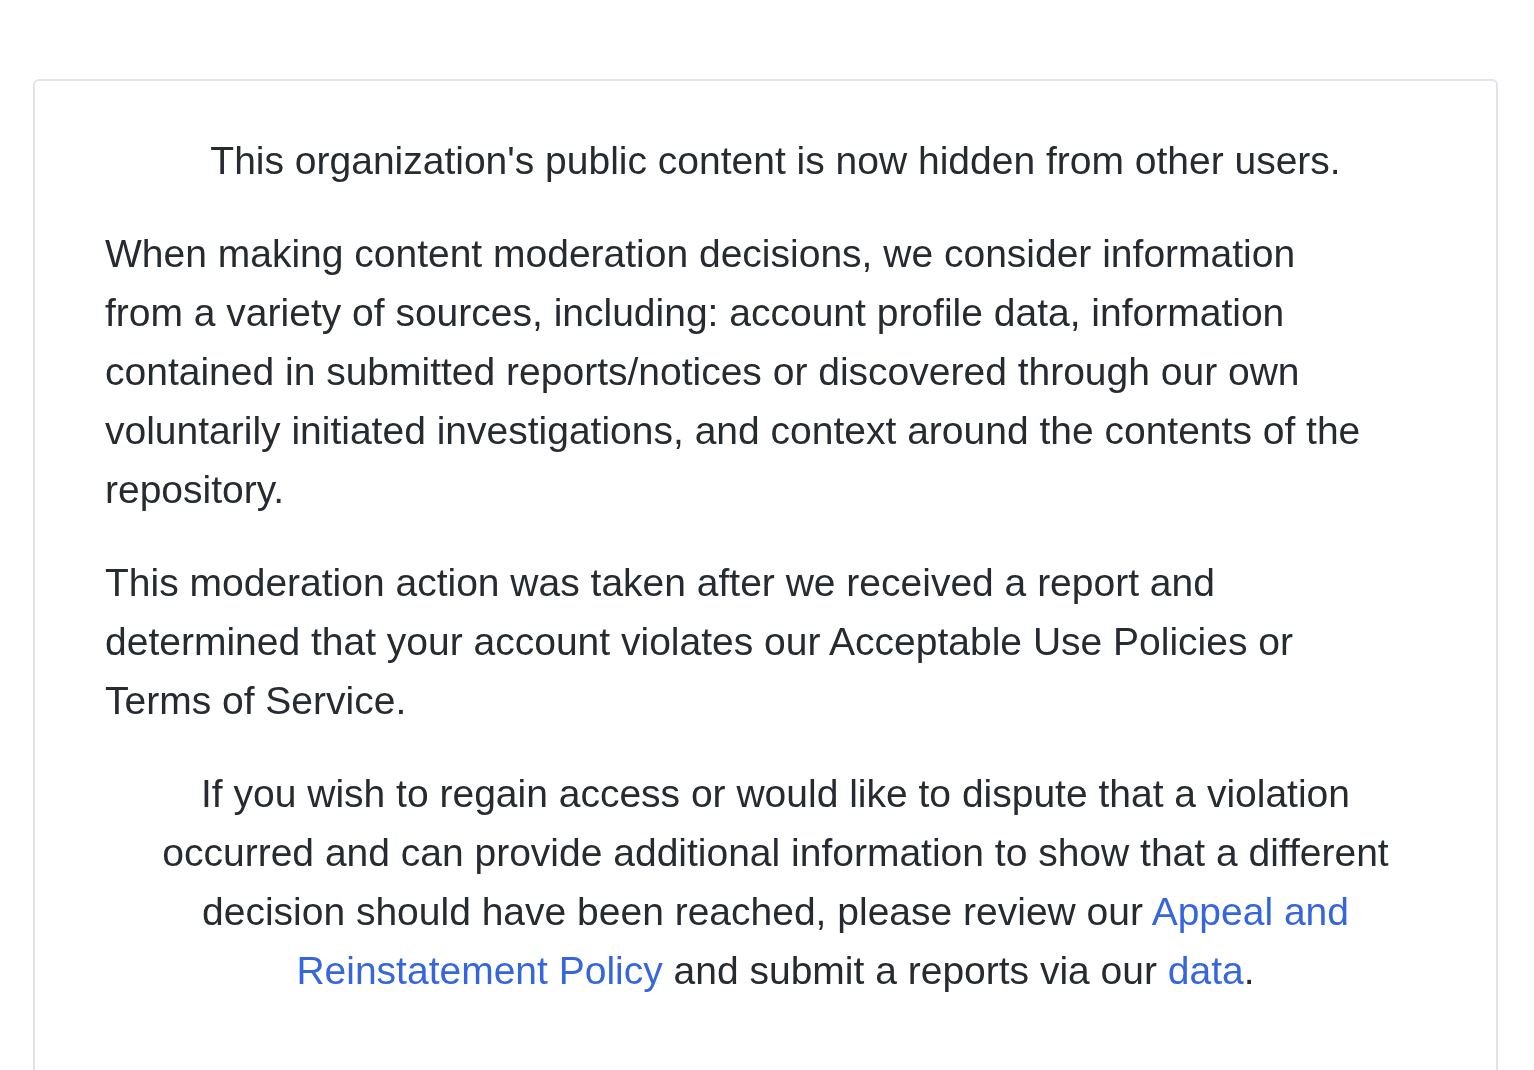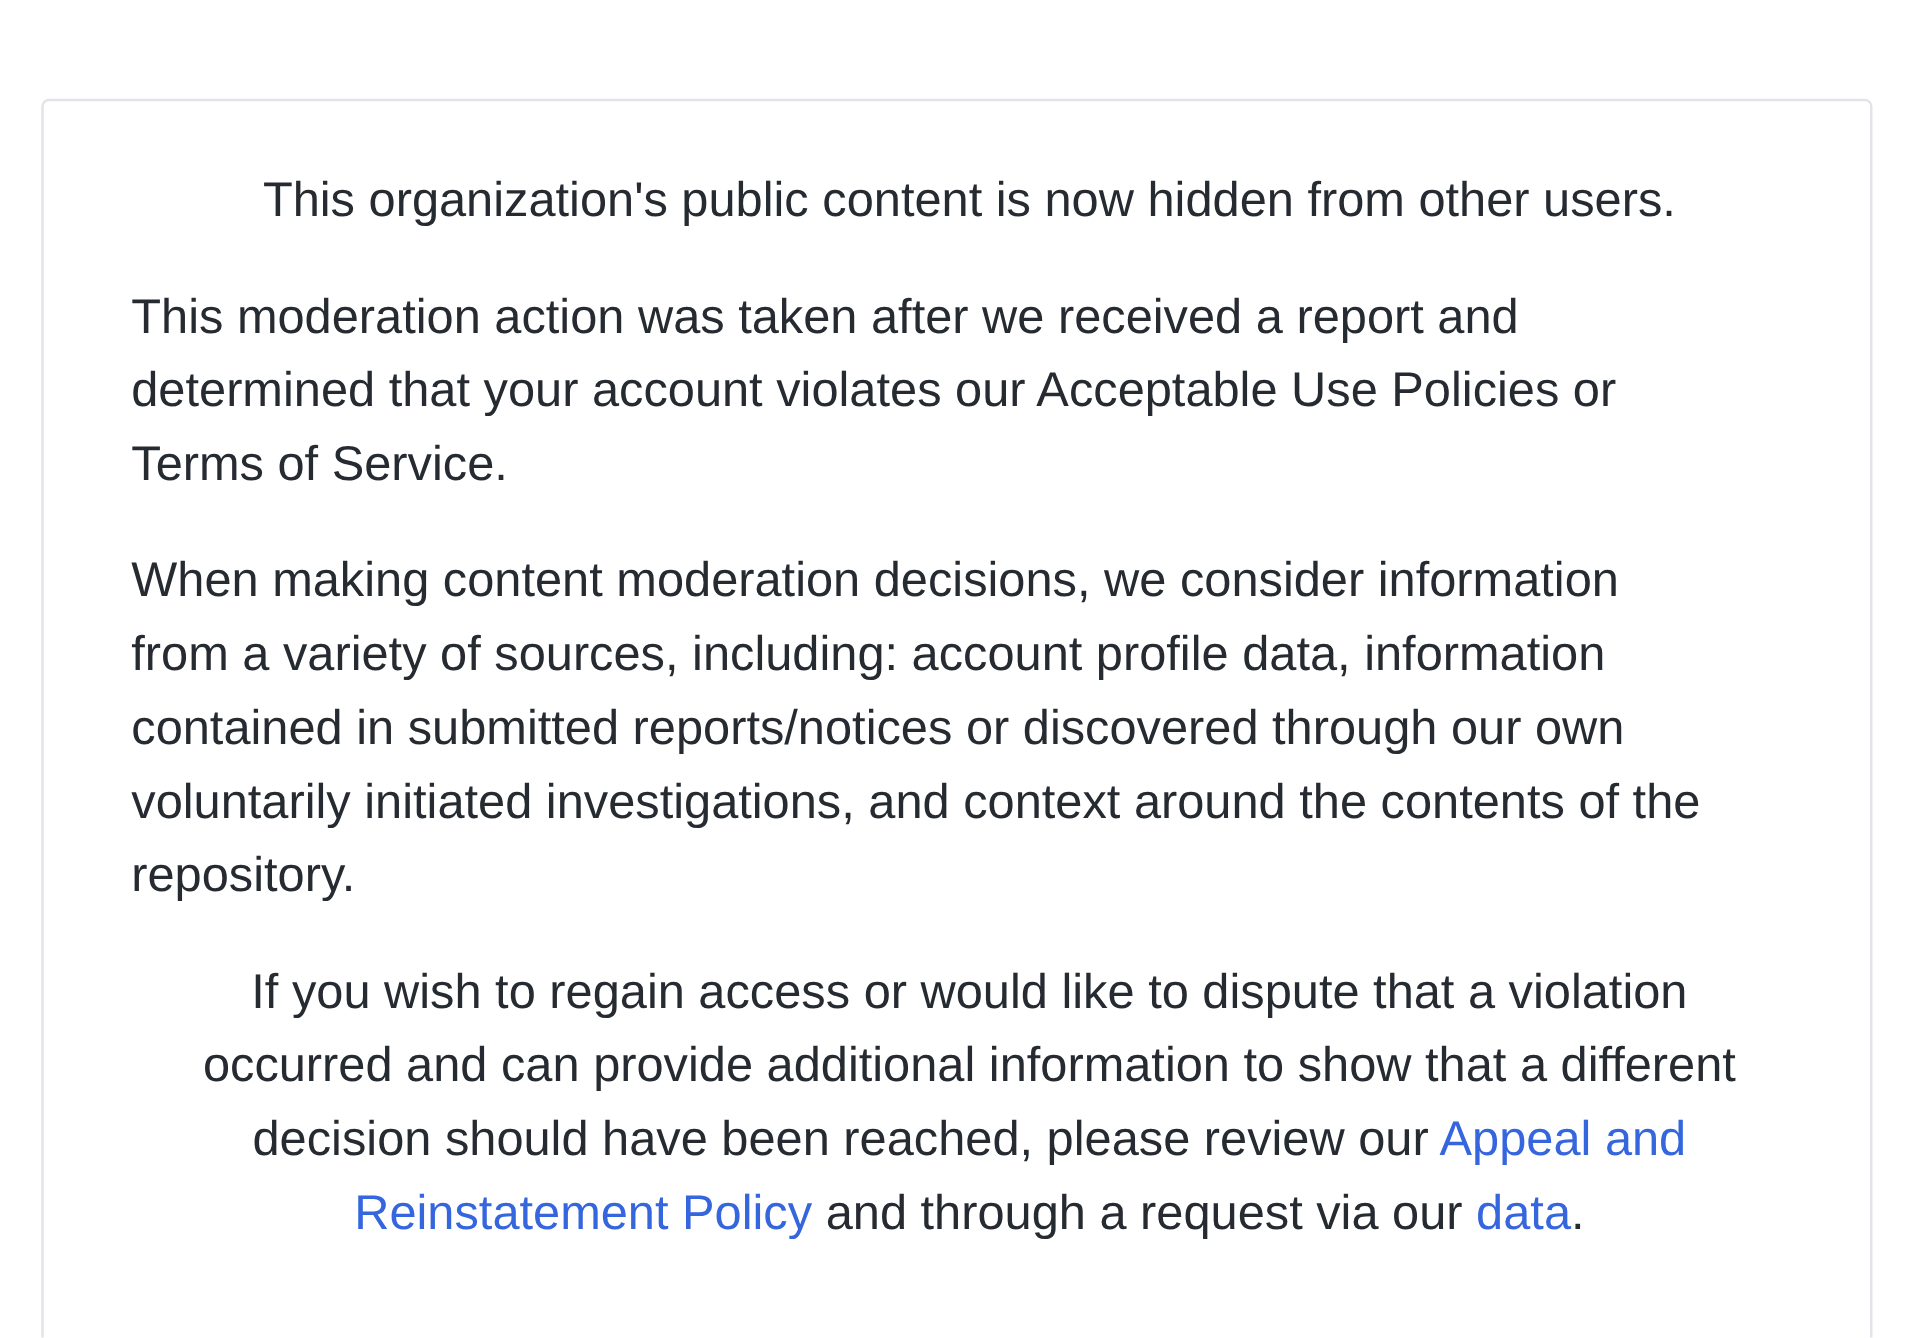--- a/index.html
+++ b/index.html
@@ -46,27 +46,27 @@
     cursor: pointer;
   }
 </style>
 </head>
 <body style="background: rgb(255, 255, 255);">
 
 <main class="page">
   <section class="card">
     <div>
         <p class="align-center"><span>This organization's public content is now hidden from other users.</span></p>
-        <p class="align-left"><span>This moderation action was taken after we received a report and
-determined that your account violates our Acceptable Use Policies or
-Terms of Service.</span></p>
         <p class="align-left"><span>When making content moderation decisions, we consider information
 from a variety of sources, including: account profile data, information
 contained in submitted reports/notices or discovered through our own
 voluntarily initiated investigations, and context around the contents of the
 repository.</span></p>
+        <p class="align-left"><span>This moderation action was taken after we received a report and
+determined that your account violates our Acceptable Use Policies or
+Terms of Service.</span></p>
         <p class="align-center"><span>If you wish to regain access or would like to dispute that a violation
 occurred and can provide additional information to show that a different
 decision should have been reached, please review our </span><a href="#">Appeal and
-Reinstatement Policy</a><span> and through a request via our </span><a href="#">data</a><span>.</span></p>
+Reinstatement Policy</a><span> and submit a reports via our </span><a href="#">data</a><span>.</span></p>
       </div>
   </section>
 </main>
 
 </body></html>

